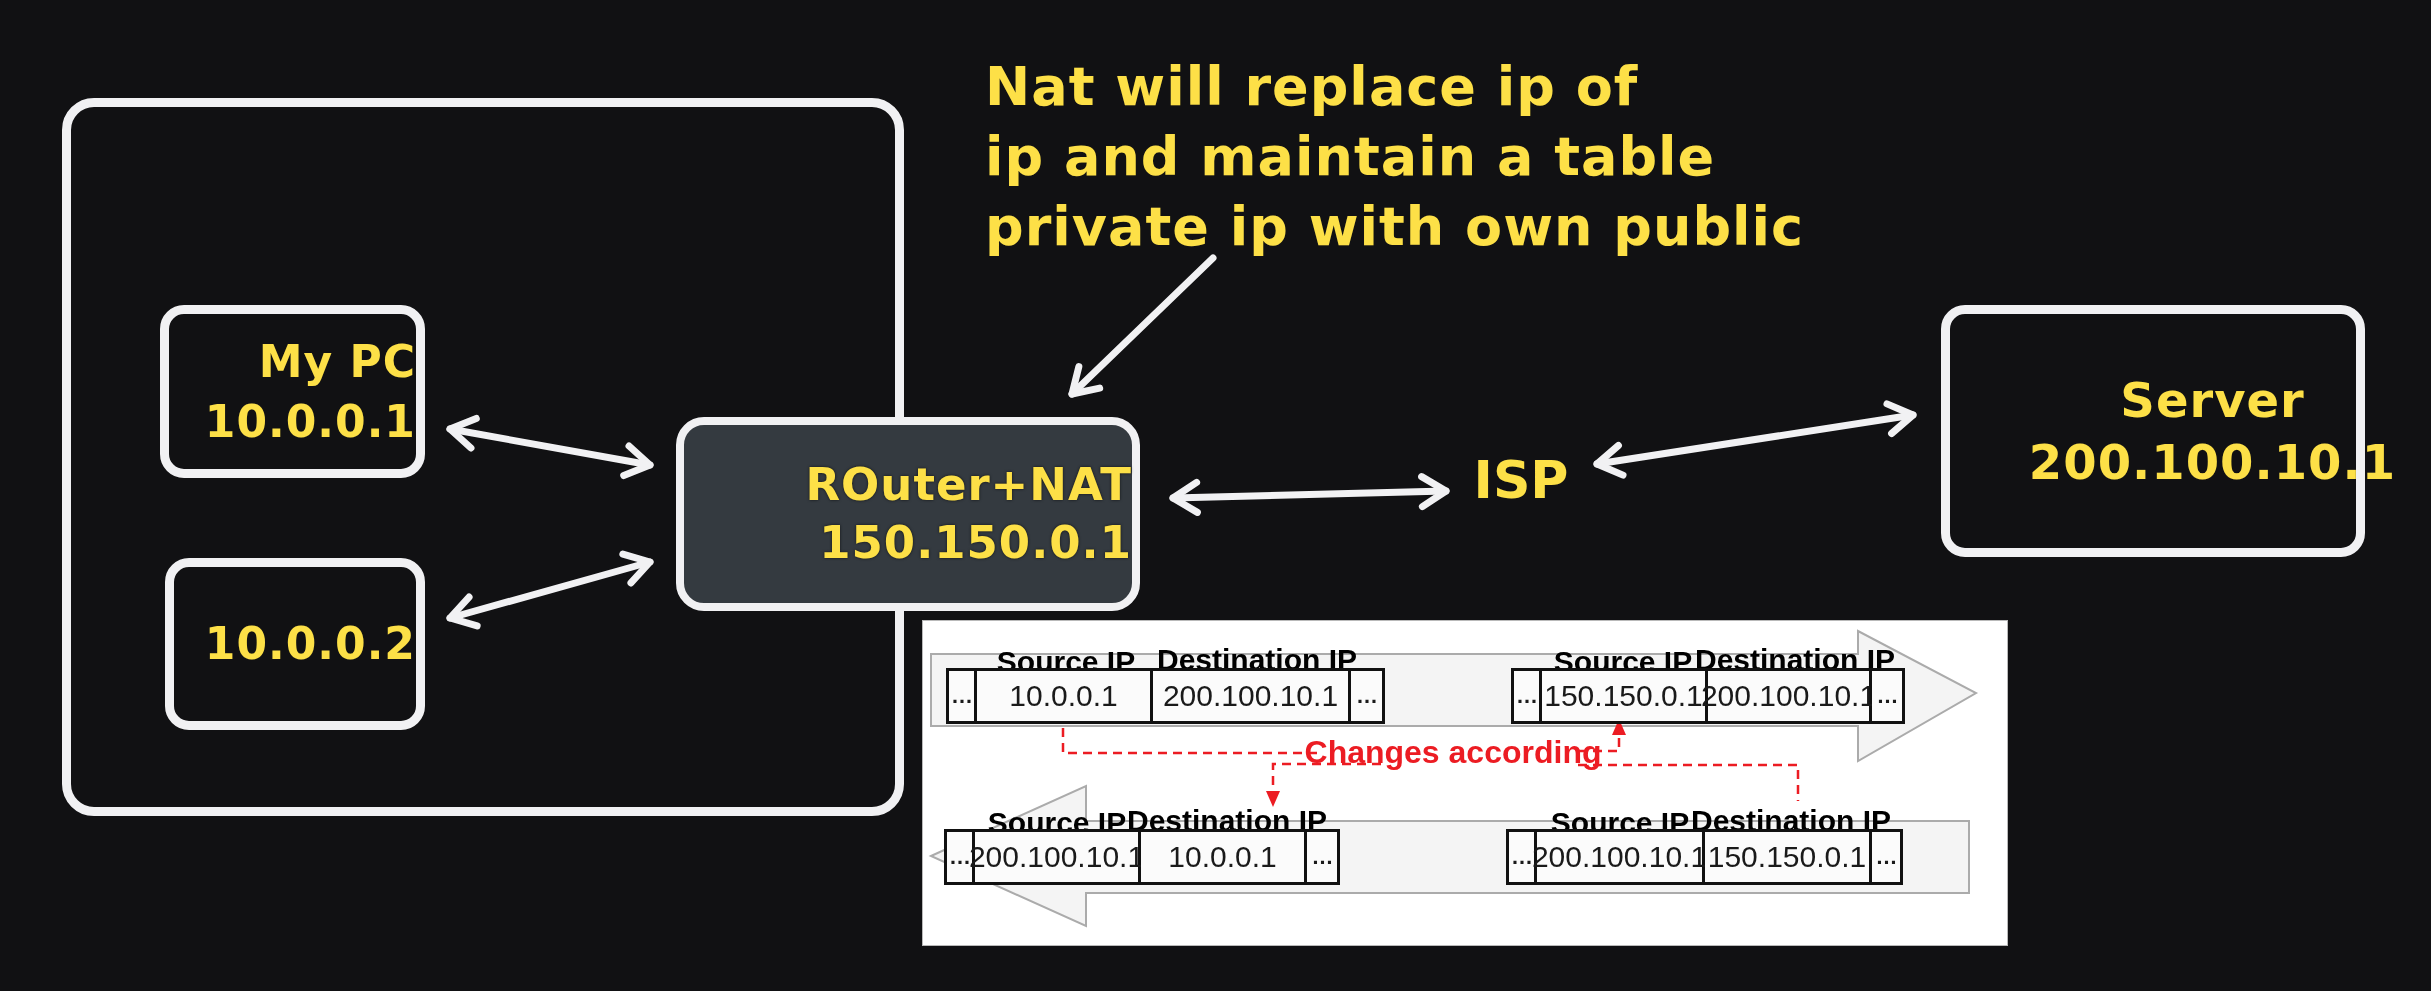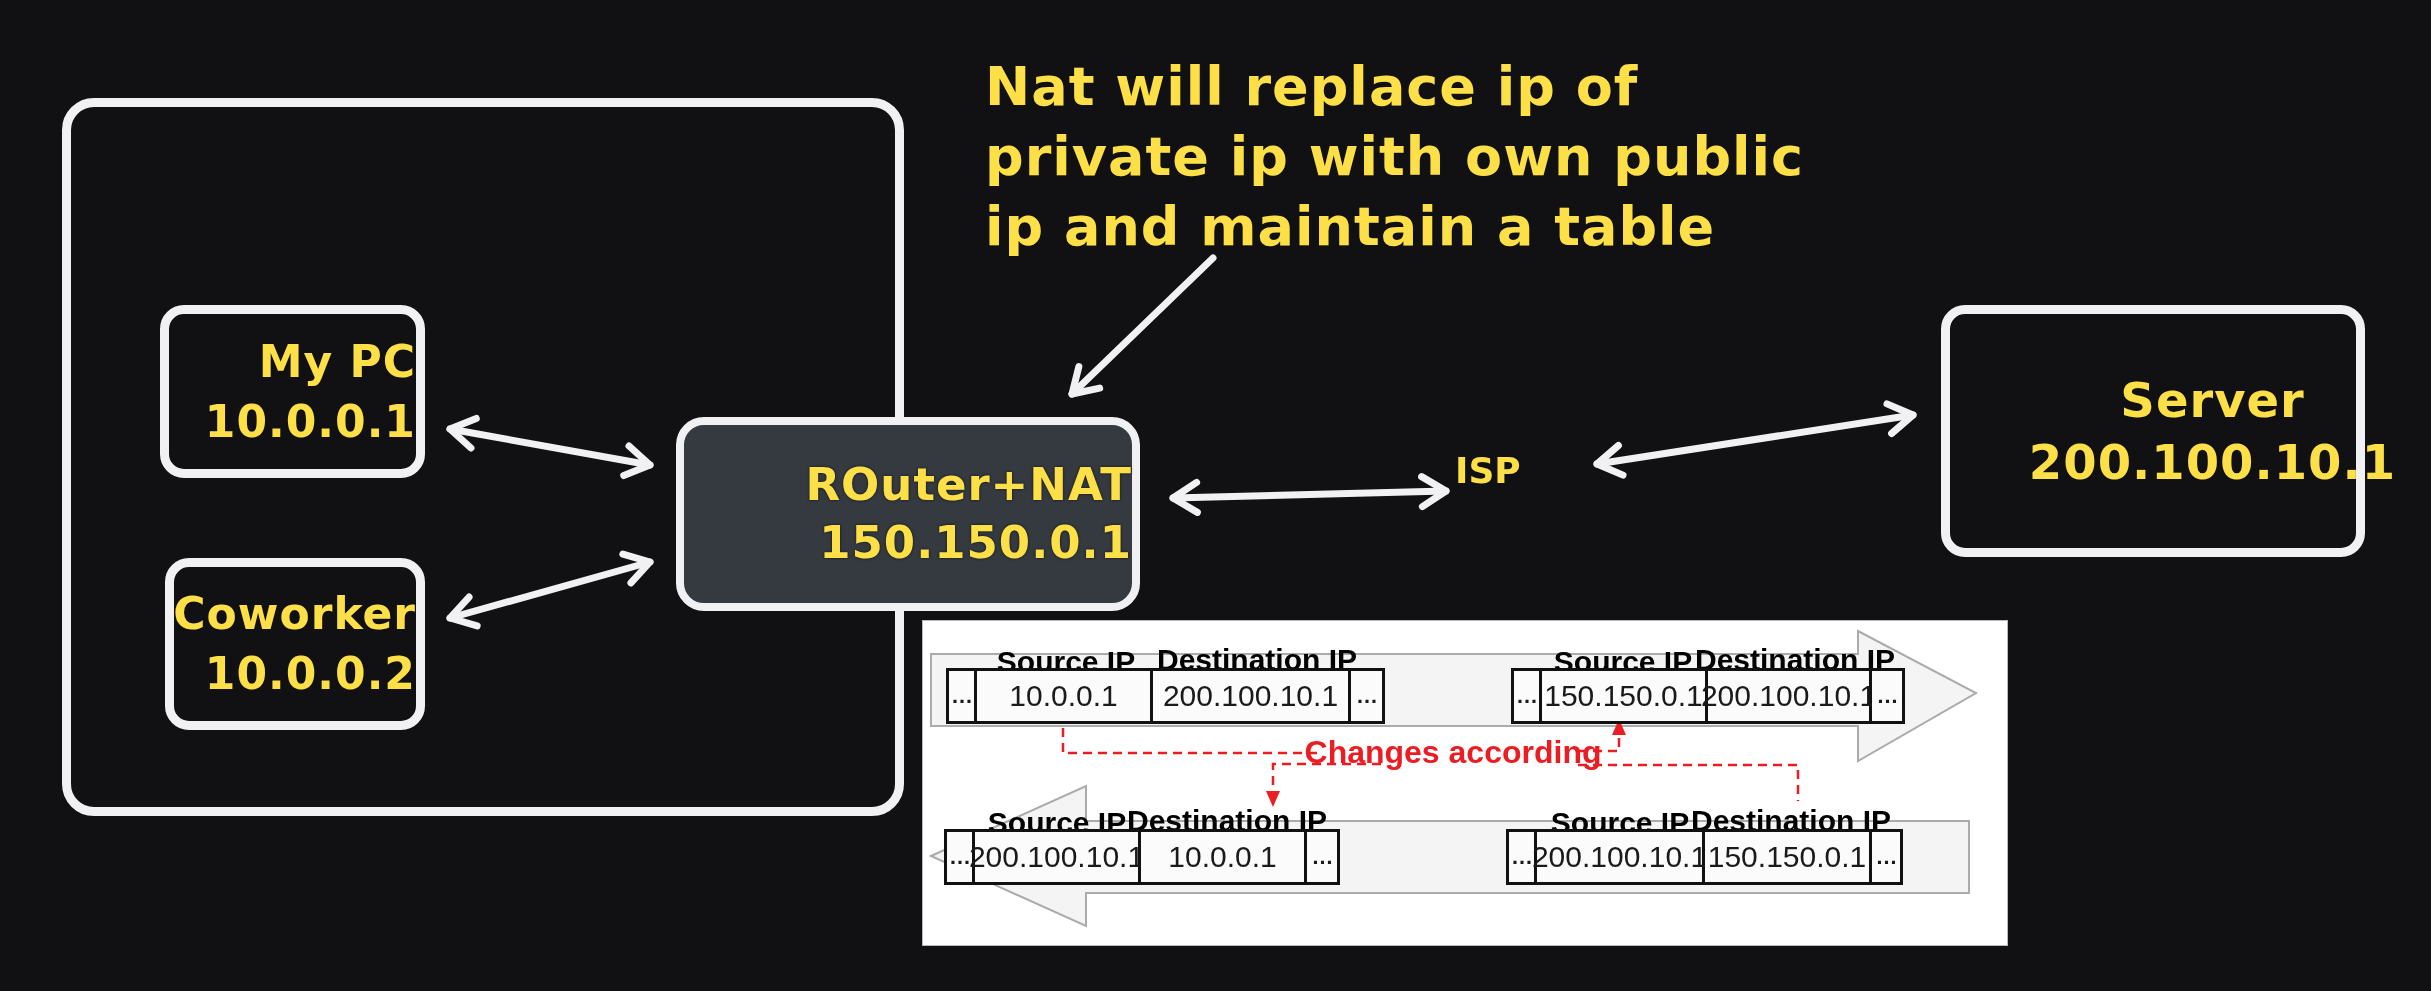--- a/index.html
+++ b/index.html
@@ -22,22 +22,22 @@
   #coworker-box{left:165px;top:558px;width:260px;height:172px;}
 
   #router-box{left:676px;top:417px;width:464px;height:194px;background:#343a40;border-width:8px;
               border-radius:28px;}
   #router-box .node-line{font-size:45px;line-height:58px;text-shadow:0 0 3px rgba(0,0,0,.7);}
 
   #server-box{left:1941px;top:305px;width:424px;height:252px;align-items:center;
               padding-left:119px;text-align:left;}
   #server-box .node-line{font-size:48px;line-height:62px;}
 
-  #isp-label{position:absolute;left:1455px;top:450px;width:132px;text-align:left;
-             font-size:36px;z-index:3;}
+  #isp-label{position:absolute;left:1455px;top:450px;width:132px;text-align:center;
+             font-size:52px;z-index:3;}
 
   #annotation{position:absolute;left:985px;top:52px;z-index:3;}
   #annotation .ann-line{font-size:54px;line-height:70px;letter-spacing:1px;}
 
   #arrow-layer{position:absolute;left:0;top:0;width:2431px;height:991px;z-index:2;}
 
   
   #nat-panel{position:absolute;left:922px;top:620px;width:1086px;height:326px;background:#ffffff;
              border:1px solid #b9b9b9;z-index:3;font-family:"Liberation Sans",sans-serif;}
   #panel-shapes{position:absolute;left:0;top:0;width:1086px;height:326px;}
@@ -76,40 +76,39 @@
     <line x1="1597" y1="464" x2="1913" y2="415" stroke="#f1f1f3" stroke-width="7" stroke-linecap="round" marker-start="url(#wh-start)" marker-end="url(#wh-end)"></line>
     <line x1="1213" y1="258" x2="1072" y2="394" stroke="#f1f1f3" stroke-width="7" stroke-linecap="round" marker-end="url(#wh-end)"></line>
   </svg>
 
   <div id="mypc-box" class="node-box">
     <div class="node-line hand">My PC</div>
     <div class="node-line hand">10.0.0.1</div>
   </div>
 
   <div id="coworker-box" class="node-box">
-    <div class="node-line hand">Coworker</div>
     <div class="node-line hand">10.0.0.2</div>
   </div>
 
   <div id="router-box" class="node-box">
     <div class="node-line hand">ROuter+NAT</div>
     <div class="node-line hand">150.150.0.1</div>
   </div>
 
   <div id="isp-label" class="hand">ISP</div>
 
   <div id="server-box" class="node-box">
     <div class="node-line hand">Server</div>
     <div class="node-line hand">200.100.10.1</div>
   </div>
 
   <div id="annotation">
     <div class="ann-line hand">Nat will replace ip of</div>
+    <div class="ann-line hand">ip and maintain a table</div>
     <div class="ann-line hand">private ip with own public</div>
-    <div class="ann-line hand">ip and maintain a table</div>
   </div>
 
   <div id="nat-panel">
 
     <svg id="panel-shapes" viewBox="0 0 1086 326" xmlns="http://www.w3.org/2000/svg">
 
       <polygon points="8,33 935,33 935,10 1053,72 935,140 935,105 8,105" fill="#f4f4f4" stroke="#ababab" stroke-width="2"></polygon>
 
       <polygon points="8,235 163,165 163,200 1046,200 1046,272 163,272 163,305" fill="#f4f4f4" stroke="#ababab" stroke-width="2"></polygon>
 

